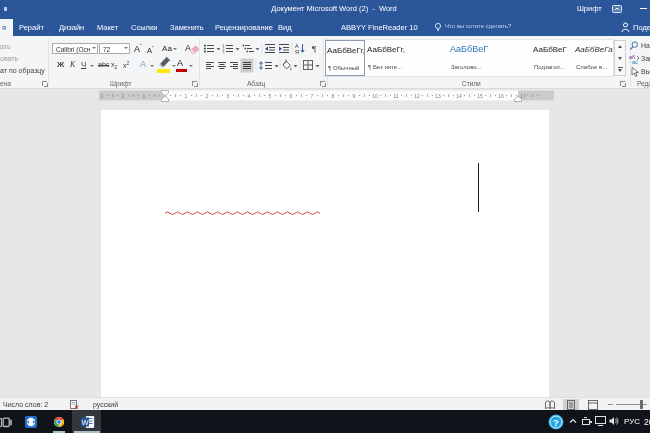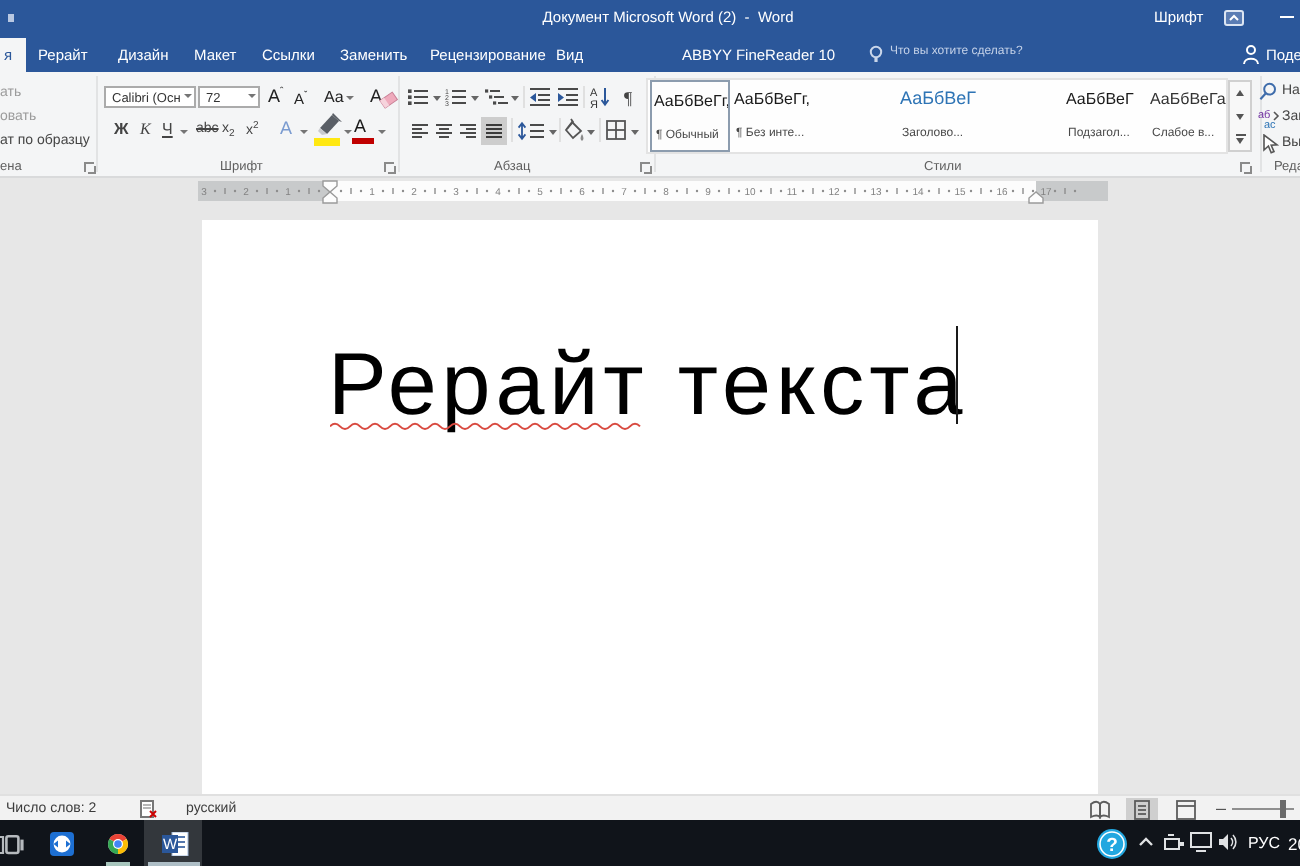--- a/index.html
+++ b/index.html
@@ -244,21 +244,21 @@
     </div>
     <div class="card" style="left:449px">
       <div class="cardsample" style="color:#2e74b5;font-size:9px;top:4px">АаБбВеГ</div>
       <div class="cardname">Заголово...</div>
     </div>
     <div class="card" style="left:532px">
       <div class="cardsample" style="font-size:8px;top:5px">АаБбВеГ</div>
       <div class="cardname">Подзагол...</div>
     </div>
     <div class="card" style="left:574px">
-      <div class="cardsample" style="font-size:8px;top:5px;color:#333">АаБбВеГа</div>
+      <div class="cardsample" style="font-style:italic;font-size:8px;top:5px;color:#333">АаБбВеГа</div>
       <div class="cardname">Слабое в...</div>
     </div>
 
     <div class="abs" style="left:614px;top:4px;width:12px;height:36px;border:1px solid #d0d0d0;background:#f8f8f8"></div>
     <div class="abs" style="left:618px;top:9px;width:0;height:0;border-left:2.5px solid transparent;border-right:2.5px solid transparent;border-bottom:3px solid #555"></div>
     <div class="abs" style="left:618px;top:21px;width:0;height:0;border-left:2.5px solid transparent;border-right:2.5px solid transparent;border-top:3px solid #555"></div>
     <div class="abs" style="left:618px;top:30.5px;width:5px;height:1px;background:#555"></div>
     <div class="abs" style="left:618px;top:33px;width:0;height:0;border-left:2.5px solid transparent;border-right:2.5px solid transparent;border-top:3px solid #555"></div>
     <div class="glabel" style="left:462px">Стили</div>
     <div class="launcher" style="left:620px"></div>
@@ -376,21 +376,20 @@
           <circle cx="417.5" cy="5.5" r="0.6"></circle>
           <circle cx="428.5" cy="5.5" r="0.6"></circle>
           <circle cx="438.5" cy="5.5" r="0.6"></circle>
       </g>
       <g fill="#fdfdfd" stroke="#9a9a9a" stroke-width="0.7">
         <path d="M62.5 0.5 l7 0 l0 2.5 l-3.5 3 l-3.5 -3 z"></path>
         <path d="M62.5 11.5 l7 0 l0 -2.5 l-3.5 -3 l-3.5 3 z"></path>
         <path d="M415.5 11.5 l7 0 l0 -2.5 l-3.5 -3 l-3.5 3 z"></path>
       </g>
     </svg>
-    <div id="bigtext" style="left:164px;top:79px;letter-spacing:2.45px">Рерайт текста</div>
     <div class="abs" style="left:478px;top:74px;width:1px;height:49px;background:#1a1a1a"></div>
     <svg class="abs" style="left:165px;top:122px" width="156" height="4" viewBox="0 0 156 4">
       <path d="M0 2.2 q2.5 -2.6 5 0 t5 0 t5 0 t5 0 t5 0 t5 0 t5 0 t5 0 t5 0 t5 0 t5 0 t5 0 t5 0 t5 0 t5 0 t5 0 t5 0 t5 0 t5 0 t5 0 t5 0 t5 0 t5 0 t5 0 t5 0 t5 0 t5 0 t5 0 t5 0 t5 0 t5 0" stroke="#d84a40" fill="none" stroke-width="1"></path>
     </svg>
   </div>
 
   <div class="abs" id="status">
     <div class="stxt" style="left:3px;top:3px">Число слов: 2</div>
     <div class="stxt" style="left:93px;top:3px">русский</div>
     <svg class="abs" style="left:70px;top:2px" width="9" height="9" viewBox="0 0 9 9">

